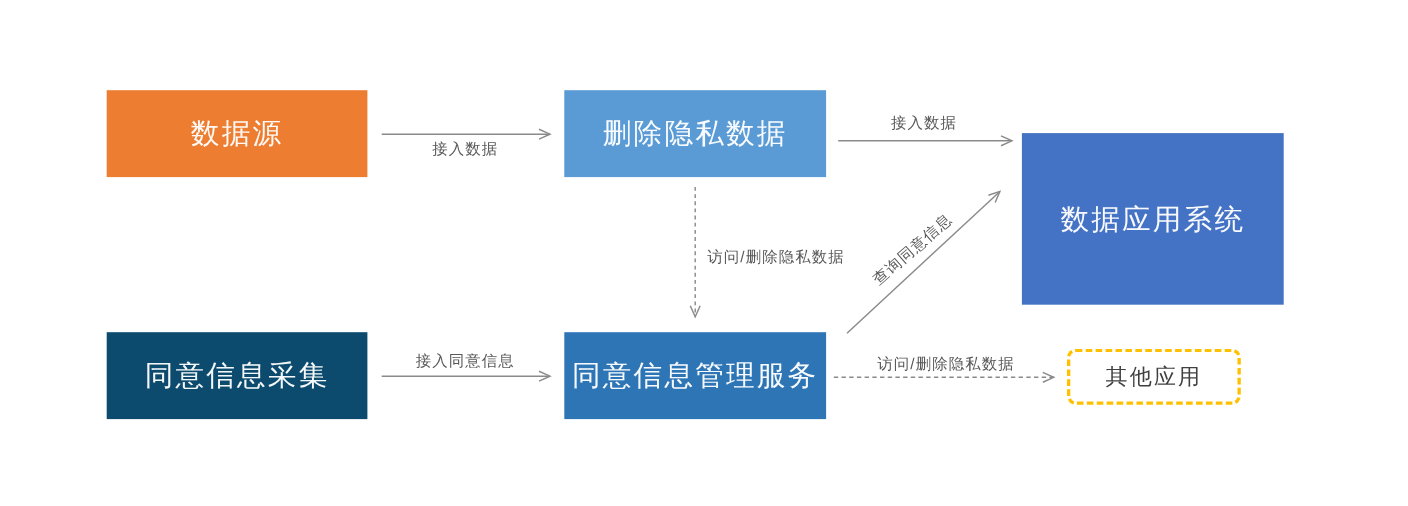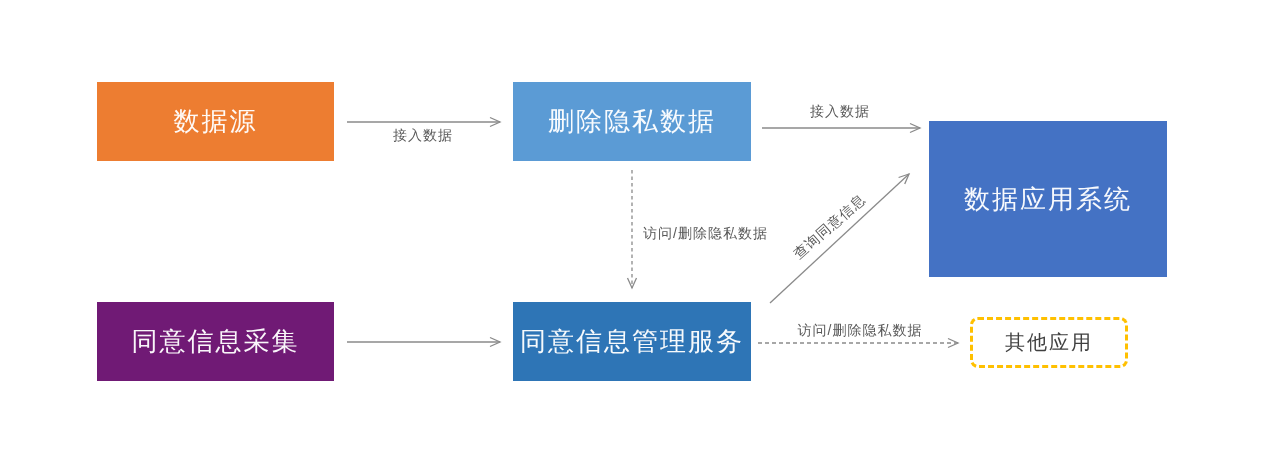--- a/index.html
+++ b/index.html
@@ -31,21 +31,21 @@
     color: rgba(255, 255, 255, 0.96);
     font-size: 26px;
     font-weight: 300;
     letter-spacing: 2px;
     text-align: center;
     box-sizing: border-box;
   }
   .node-data-source        { left: 97px;  top: 82px;  width: 237px; height: 79px;  background: #ED7D31; }
   .node-dataset-mgmt       { left: 513px; top: 82px;  width: 238px; height: 79px;  background: #5B9BD5; }
   .node-data-app-system    { left: 929px; top: 82px;  width: 238px; height: 156px; background: #4472C4; margin-top: 39px; }
-  .node-consent-collect    { left: 97px;  top: 302px; width: 237px; height: 79px;  background: #701a75; }
+  .node-consent-collect    { left: 97px;  top: 302px; width: 237px; height: 79px;  background: #0c4a6e; }
   .node-consent-mgmt       { left: 513px; top: 302px; width: 238px; height: 79px;  background: #2E75B6; }
   .node-other-apps {
     left: 970px; top: 317px; width: 158px; height: 51px;
     background: #ffffff;
     border: 3px dashed #FFC000;
     border-radius: 8px;
     color: #404040;
     font-size: 20px;
     font-weight: 400;
   }
@@ -112,18 +112,19 @@
   <div class="node node-consent-mgmt">
     <span>同意信息管理服务</span>
   </div>
 
   <div class="edge-label centered lbl-connect-data">接入数据</div>
 
   <div class="edge-label centered lbl-query-data">接入数据</div>
 
   <div class="edge-label lbl-access-delete-v">访问/删除隐私数据</div>
 
+  <div class="edge-label centered lbl-connect-consent">接入同意信息</div>
 
   <div class="edge-label centered lbl-access-delete-h">访问/删除隐私数据</div>
 
   <div class="edge-label lbl-query-consent">查询同意信息</div>
 
 </div>
 
 </body></html>

